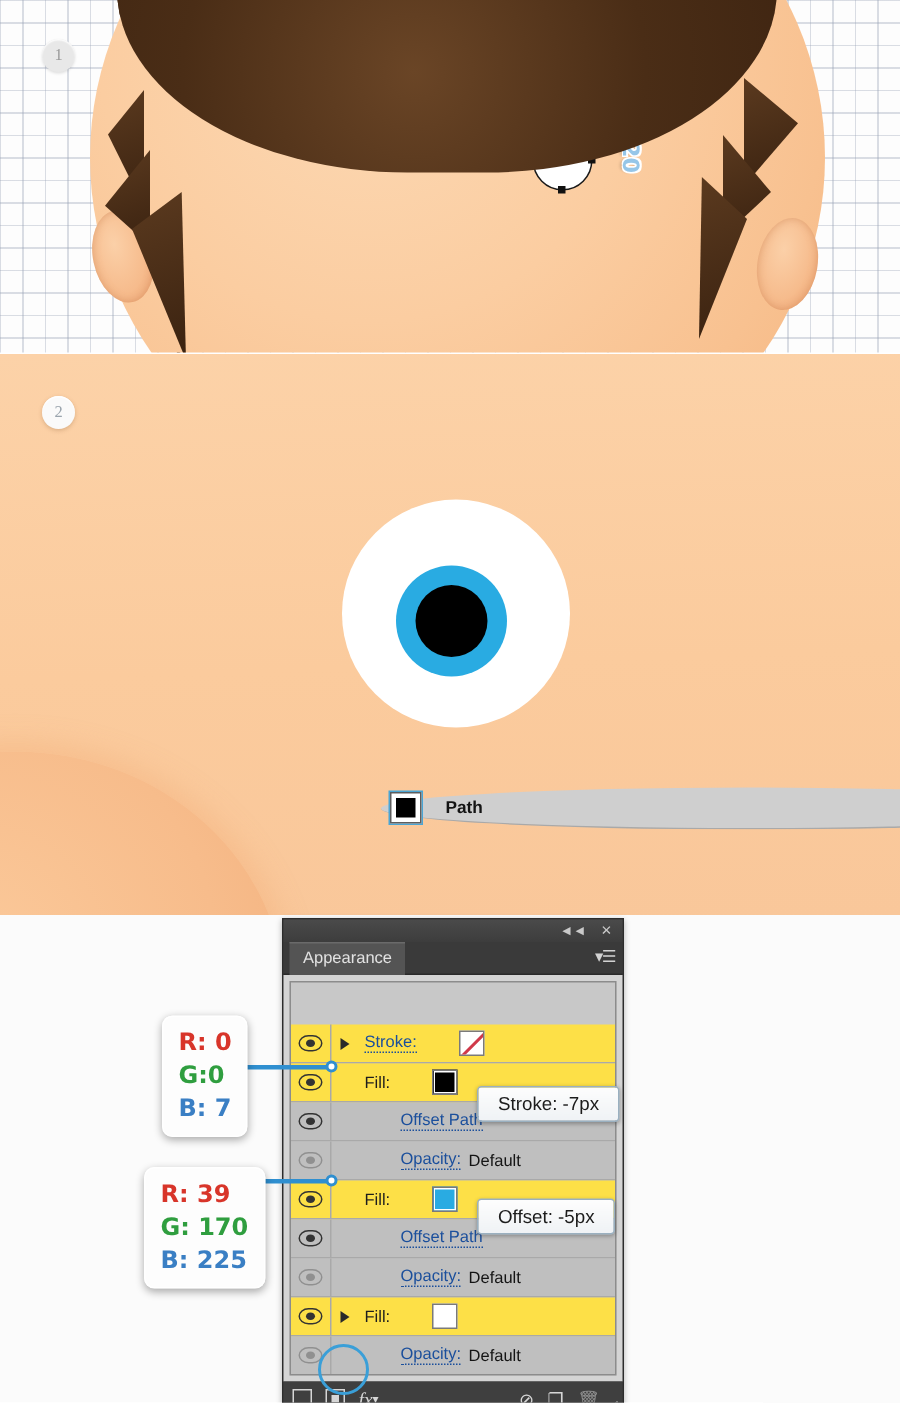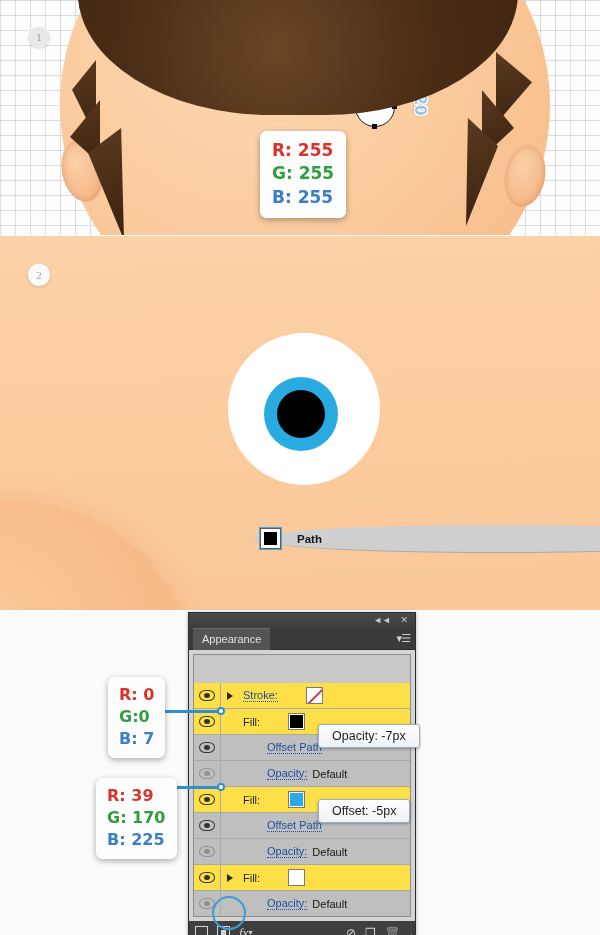--- a/index.html
+++ b/index.html
@@ -200,25 +200,20 @@
       <div class="anchor" style="left:15.5px;top:-3.5px;"></div>
       <div class="anchor" style="left:15.5px;top:36px;"></div>
       <div class="anchor" style="left:-3.5px;top:16px;"></div>
       <div class="anchor" style="left:35.5px;top:16px;"></div>
     </div>
     <div class="ctr"></div>
 
     <div class="dim dim-top">20</div>
     <div class="dim dim-right">20</div>
 
-    <div class="rgbbox rgb1">
-      <div class="cR">R: 255</div>
-      <div class="cG">G: 255</div>
-      <div class="cB">B: 255</div>
-    </div>
 
   </div>
 
   <div class="panel2">
     <div class="blush"></div>
     <div class="badge badge2" style="position:absolute;left:28px;top:28px;">2</div>
     <div class="eye-white" style="top:97px;"></div>
     <div class="eye-blue" style="top:141px;background:#29abe2;"></div>
     <div class="eye-pupil" style="top:154px;"></div>
   </div>
@@ -370,21 +365,21 @@
       <span class="spacer"></span>
       <span class="fbtn">⊘</span>
       <span class="fbtn">❐</span>
       <span class="fbtn trash">🗑</span>
       <span class="grip"></span>
     </div>
   </div>
 
   <div class="hlring"></div>
 
-  <div class="tip tip1">Opacity: -7px</div>
+  <div class="tip tip1">Stroke: -7px</div>
   <div class="tip tip2">Offset: -5px</div>
 
   <div class="conn conn1"></div>
   <div class="conn conn2"></div>
 
   <div class="rgbbox rgb2">
     <div class="cR">R: 0</div>
     <div class="cG">G:0</div>
     <div class="cB">B: 7</div>
   </div>

